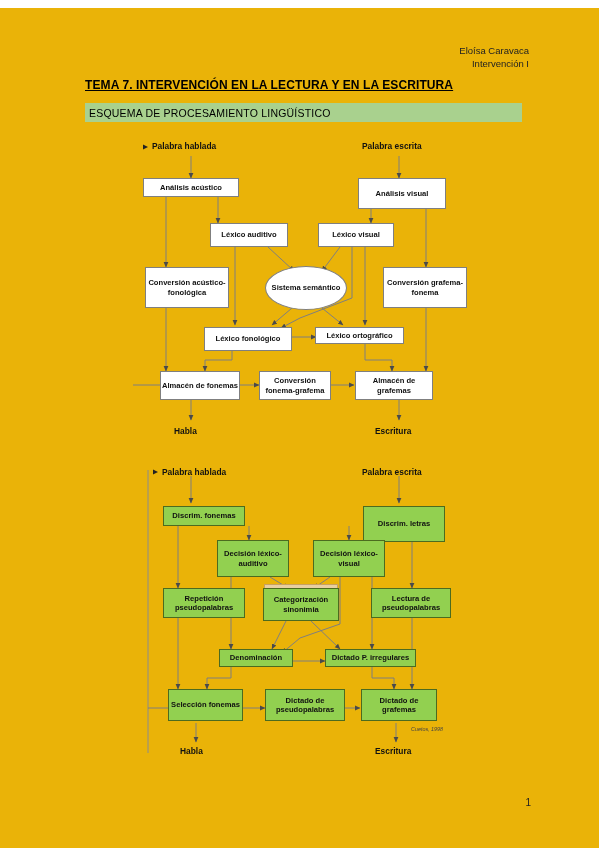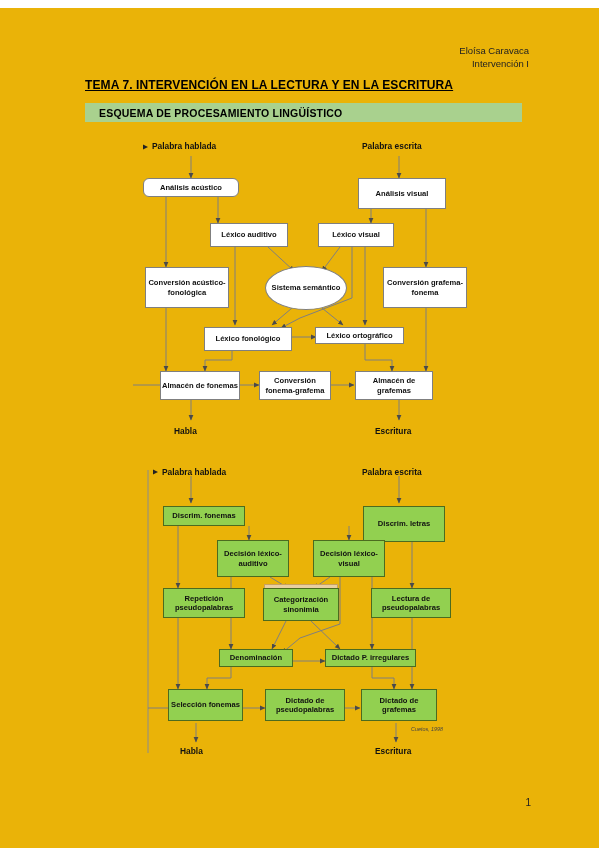--- a/index.html
+++ b/index.html
@@ -5,21 +5,21 @@
   html,body{margin:0;padding:0;background:#fff;}
   body{width:599px;height:848px;position:relative;
        font-family:"Liberation Sans","DejaVu Sans",sans-serif;color:#111;}
   .page{position:absolute;left:0;top:8px;width:599px;height:848px;overflow:hidden;background:#eab308;}
 
   
   .hdr-author{position:absolute;right:70px;top:36px;text-align:right;font-size:9.5px;line-height:13px;color:#222;}
   .doc-title{position:absolute;left:85px;top:70px;font-size:12px;font-weight:bold;letter-spacing:.1px;color:#000;}
   .doc-title u{text-decoration:underline;}
   .banner{position:absolute;left:85px;top:95px;width:437px;height:19px;background:#a9d18e;}
-  .banner span{position:absolute;left:4px;top:4px;font-size:10.5px;font-weight:bold;letter-spacing:.2px;color:#000;margin-left:10px;}
+  .banner span{position:absolute;left:4px;top:4px;font-size:10.5px;font-weight:normal;letter-spacing:.2px;color:#000;}
   .pagenum{position:absolute;right:68px;bottom:48px;font-size:10px;color:#222;}
 
   
   .canvas{position:absolute;left:0;top:0;width:599px;height:848px;}
   .canvas svg{position:absolute;left:0;top:0;}
 
   
   .nd{position:absolute;box-sizing:border-box;display:flex;align-items:center;justify-content:center;
       text-align:center;font-size:7.6px;font-weight:bold;line-height:9.4px;color:#111;}
   .nd.plain{background:#fff;border:1px solid #7f7f7f;}
@@ -153,21 +153,21 @@
     <path d="M148,462 L148,745" stroke="#8c8c8c" stroke-width="1" fill="none"></path>
     <path d="M148,700 L168,700" stroke="#7f7f7f" stroke-width="1" fill="none"></path>
 
     <path d="M158,464 L153,461.5 L153,466.5 z" fill="#222"></path>
   </svg>
   </div>
 
   <div class="lbl" style="left:152px;top:133px;">Palabra hablada</div>
   <div class="lbl" style="left:362px;top:133px;">Palabra escrita</div>
 
-  <div class="nd plain" style="left:143px;top:170px;width:96px;height:19px;border-radius:6px;">
+  <div class="nd plain" style="left:143px;top:170px;width:96px;height:19px;">
       <span>Análisis acústico</span>
     </div>
   <div class="nd plain" style="left:358px;top:170px;width:88px;height:31px;">
       <span>Análisis visual</span>
     </div>
 
   <div class="nd plain" style="left:210px;top:215px;width:78px;height:24px;">
       <span>Léxico auditivo</span>
     </div>
   <div class="nd plain" style="left:318px;top:215px;width:76px;height:24px;">

